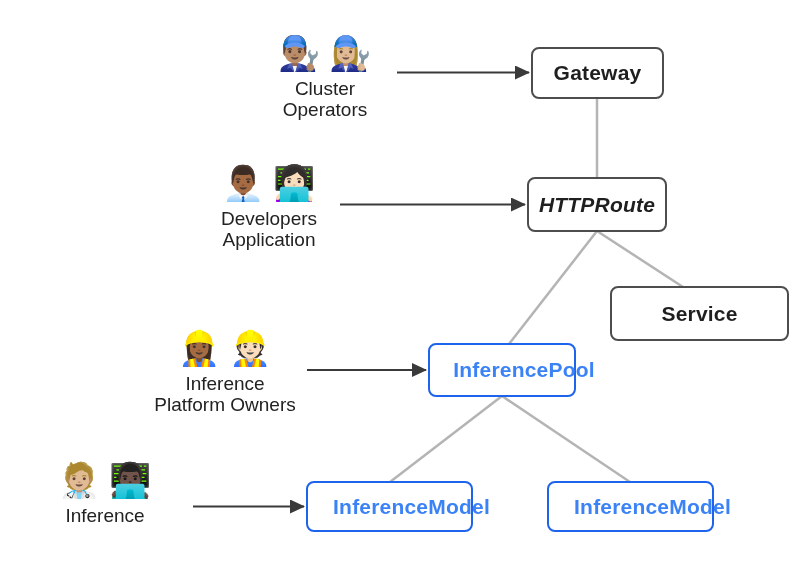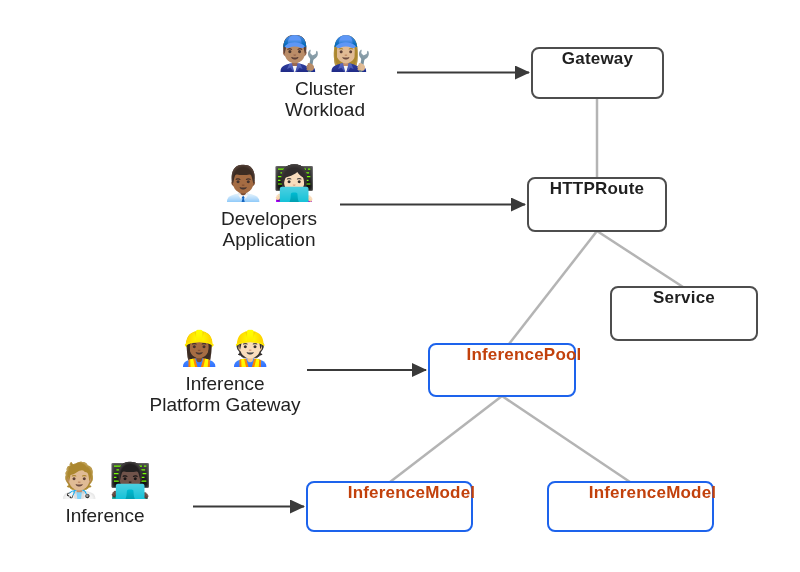--- a/index.html
+++ b/index.html
@@ -21,38 +21,38 @@
     top: 0;
     width: 800px;
     height: 572px;
   }
   .node {
     position: absolute;
     box-sizing: border-box;
     background: #ffffff;
     border-radius: 8px;
     display: flex;
-    align-items: flex-start;
+    align-items: center;
     justify-content: center;
-    font-size: 17px;
+    font-size: 21px;
     font-weight: 700;
     letter-spacing: 0.2px;
   }
   .node.standard {
     border: 2.5px solid #4d4d4d;
     color: #1f1f1f;
   }
   .node.extension {
     border: 2.5px solid #1d63ec;
-    color: #c2410c;
+    color: #3b82f6;
     padding-left: 44px;
   }
   #n-gateway            { left: 531px; top: 47px;  width: 133px; height: 52px; }
-  #n-httproute          { left: 527px; top: 177px; width: 140px; height: 55px; }
-  #n-service            { left: 610px; top: 286px; width: 148px; height: 55px; }
+  #n-httproute          { left: 527px; top: 177px; width: 140px; height: 55px; font-style: italic; }
+  #n-service            { left: 610px; top: 286px; width: 179px; height: 55px; }
   #n-inferencepool      { left: 428px; top: 343px; width: 148px; height: 54px; }
   #n-inferencemodel-left  { left: 306px; top: 481px; width: 167px; height: 51px; }
   #n-inferencemodel-right { left: 547px; top: 481px; width: 167px; height: 51px; }
 
   .persona {
     position: absolute;
     width: 160px;
     display: flex;
     flex-direction: column;
     align-items: center;
@@ -97,37 +97,37 @@
     <line x1="397" y1="72.5" x2="529" y2="72.5" stroke="#3a3a3a" stroke-width="2" marker-end="url(#arrowhead)"></line>
     <line x1="340" y1="204.5" x2="525" y2="204.5" stroke="#3a3a3a" stroke-width="2" marker-end="url(#arrowhead)"></line>
     <line x1="307" y1="370" x2="426" y2="370" stroke="#3a3a3a" stroke-width="2" marker-end="url(#arrowhead)"></line>
     <line x1="193" y1="506.5" x2="304" y2="506.5" stroke="#3a3a3a" stroke-width="2" marker-end="url(#arrowhead)"></line>
   </svg>
 
   <div class="persona" id="p-cluster-operators">
     <div class="emojis">👨🏽‍🔧 👩🏼‍🔧</div>
     <div class="plabel">
       <span>Cluster</span>
-      <span>Workload</span>
+      <span>Operators</span>
     </div>
   </div>
 
   <div class="persona" id="p-application-developers">
     <div class="emojis">👨🏾‍💼 👩🏻‍💻</div>
     <div class="plabel">
       <span>Developers</span>
       <span>Application</span>
     </div>
   </div>
 
   <div class="persona" id="p-inference-platform-owners">
     <div class="emojis">👷🏾‍♀️ 👷🏻</div>
     <div class="plabel">
       <span>Inference</span>
-      <span>Platform Gateway</span>
+      <span>Platform Owners</span>
     </div>
   </div>
 
   <div class="persona" id="p-inference-workload-owners">
     <div class="emojis">🧑🏼‍⚕️ 👨🏿‍💻</div>
     <div class="plabel">
       <span>Inference</span>
     </div>
   </div>
 

